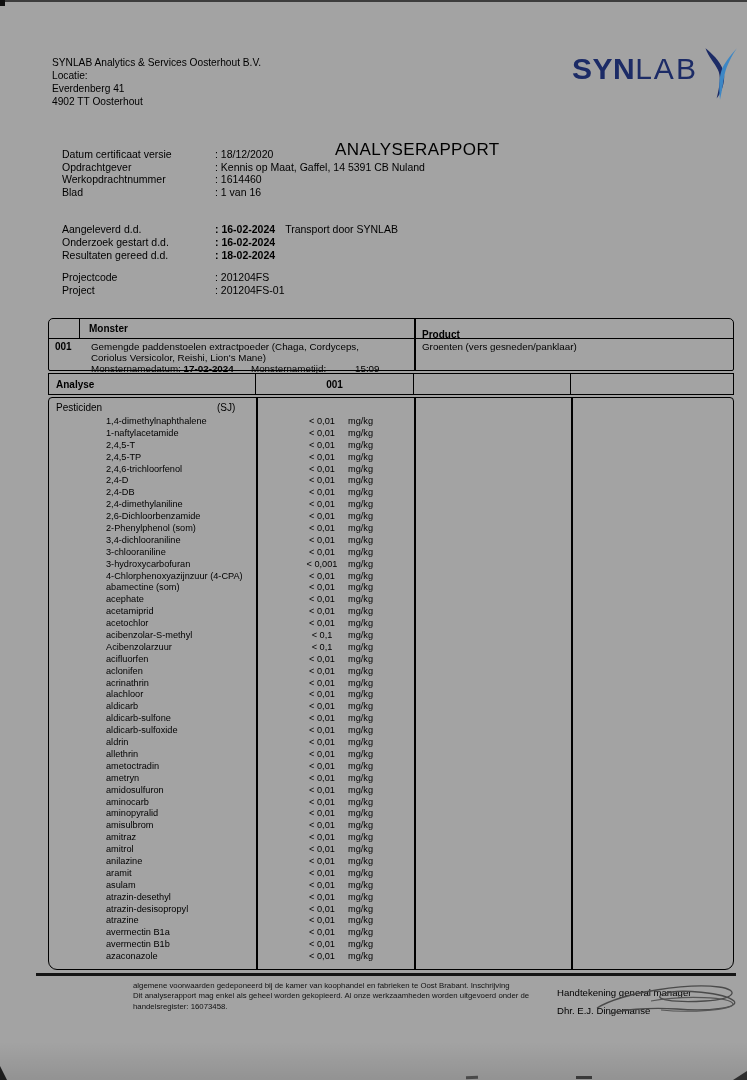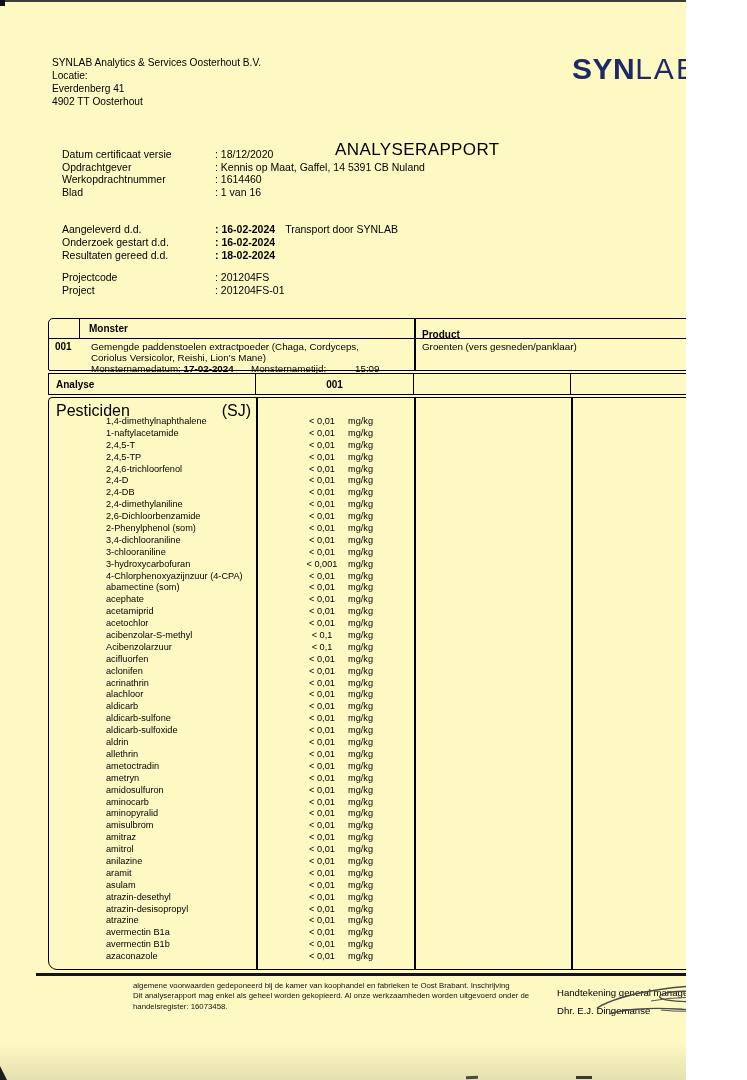--- a/index.html
+++ b/index.html
@@ -1,17 +1,17 @@
 <!DOCTYPE html>
 <html><head>
 <meta charset="utf-8">
 <style>
   html,body { margin:0; padding:0; background:#fff; }
   .page {
-    position:relative; width:686px; height:1080px; background:#fef9c3;
+    position:relative; width:747px; height:1080px; background:#a3a3a3;
     font-family:"Liberation Sans", sans-serif; color:#000; overflow:hidden;
   }
   
   .scan-top { position:absolute; top:0; left:0; width:747px; height:2px; background:#3d3d3d; }
   .scan-top-blob { position:absolute; top:0; left:0; width:5px; height:6px; background:#101010; }
   .scan-bottom-grad { position:absolute; bottom:0; left:0; width:747px; height:38px;
     background:linear-gradient(to bottom, rgba(0,0,0,0), rgba(0,0,0,0.10)); }
   .speck-bl { position:absolute; left:0; top:1066px; width:7px; height:14px; background:#1d1d1d;
     clip-path:polygon(0 0, 100% 100%, 0 100%); }
   .speck-1 { position:absolute; left:466px; top:1076px; width:12px; height:3px; background:#4a4a4a; transform:rotate(-2deg); }
@@ -65,23 +65,23 @@
   .an-c1 { width:207px; padding-left:7px; font-weight:bold; }
   .an-c2 { width:158px; justify-content:center; font-weight:bold; }
   .an-c3 { width:157px; }
   .an-c4 { flex:1; }
 
   
   .body-box { position:absolute; left:48px; top:397px; width:686px; height:573px;
     border:1.8px solid #000; border-radius:4px 4px 9px 9px; box-sizing:border-box; }
   .b-vline { position:absolute; top:0; bottom:0; width:1.5px; background:#000; }
   .b-v1 { left:207px; } .b-v2 { left:365px; } .b-v3 { left:522px; }
-  .group-row { position:relative; height:14px; margin-top:4px; font-size:16px; }
+  .group-row { position:relative; height:14px; margin-top:4px; font-size:10px; }
   .group-name { position:absolute; left:7px; top:0; }
-  .group-code { position:absolute; left:168px; width:34px; text-align:right; top:0; }
+  .group-code { position:absolute; left:168px; width:34px; top:0; }
   .a-rows { position:absolute; left:0; top:18px; right:0; }
   .a-row { position:relative; height:11.9px; font-size:9.2px; }
   .a-name { position:absolute; left:37px; top:0; white-space:nowrap;margin-left:20px; }
   .a-value { position:absolute; left:253px; width:40px; text-align:center; top:0; }
   .a-unit { position:absolute; left:299px; top:0;text-align:center; }
 
   
   .bottom-rule { position:absolute; left:36px; top:973px; width:700px; height:2.6px; background:#151515; }
   .disclaimer { position:absolute; left:133px; top:981px; font-size:7.8px; line-height:10.4px; color:#111; }
   .disclaimer div { white-space:nowrap; }

